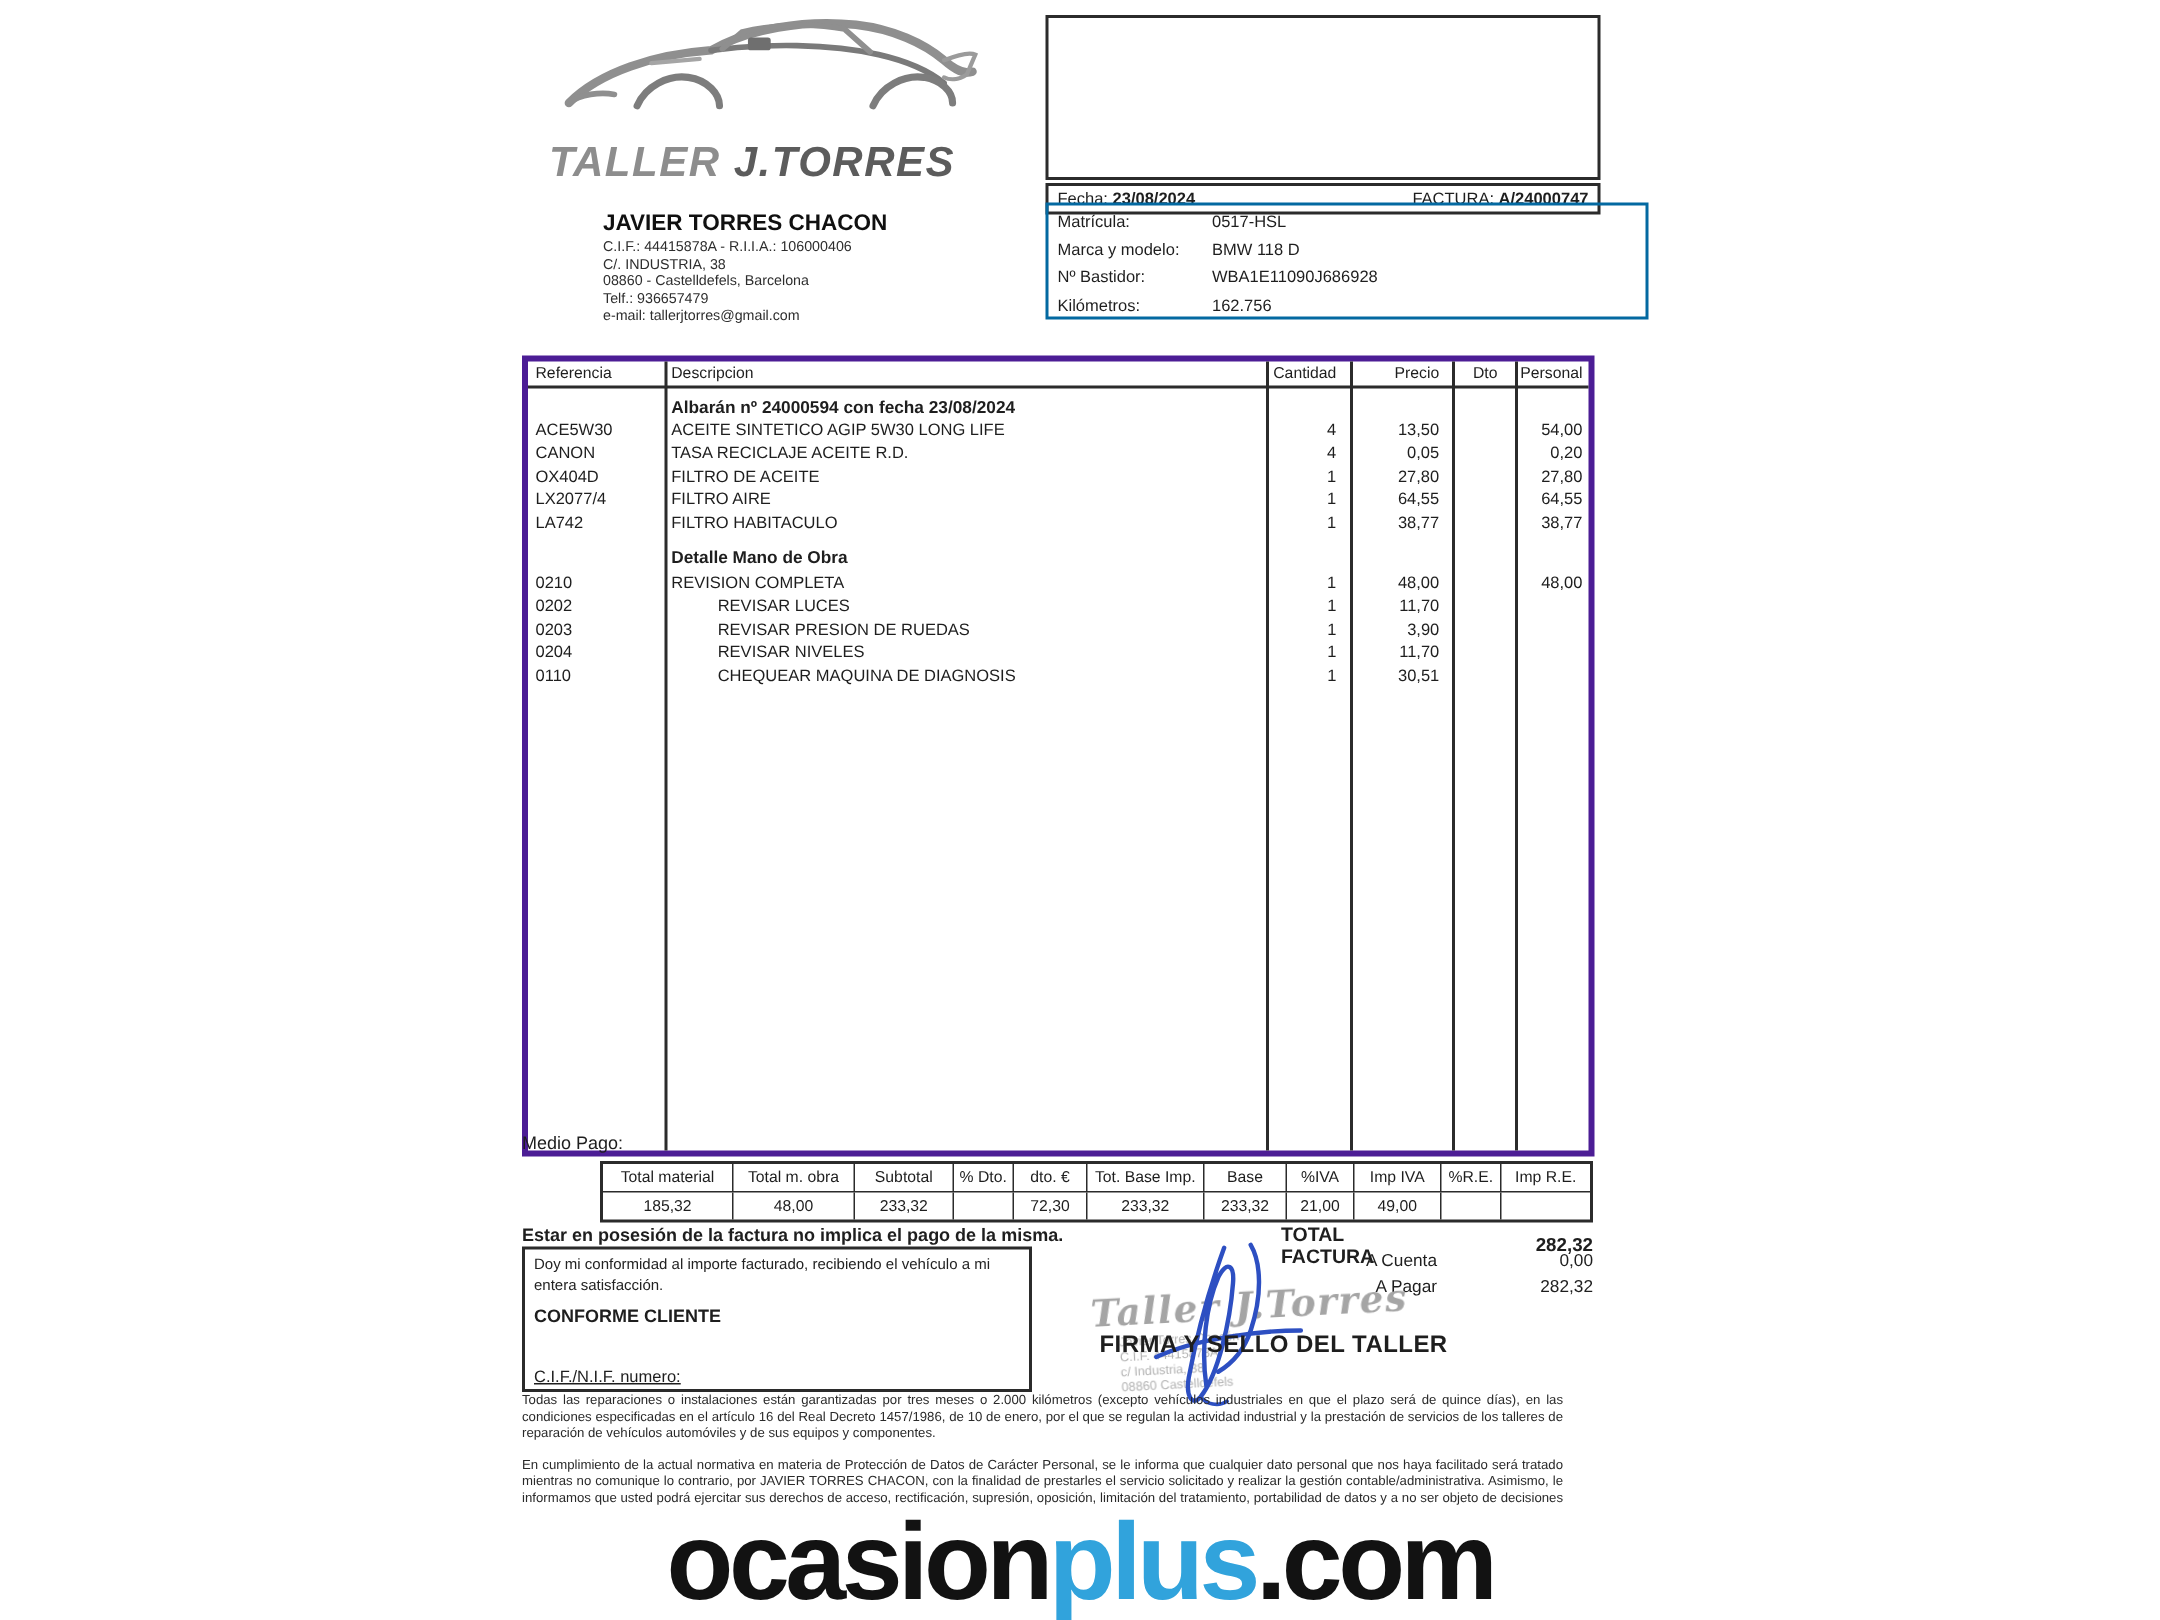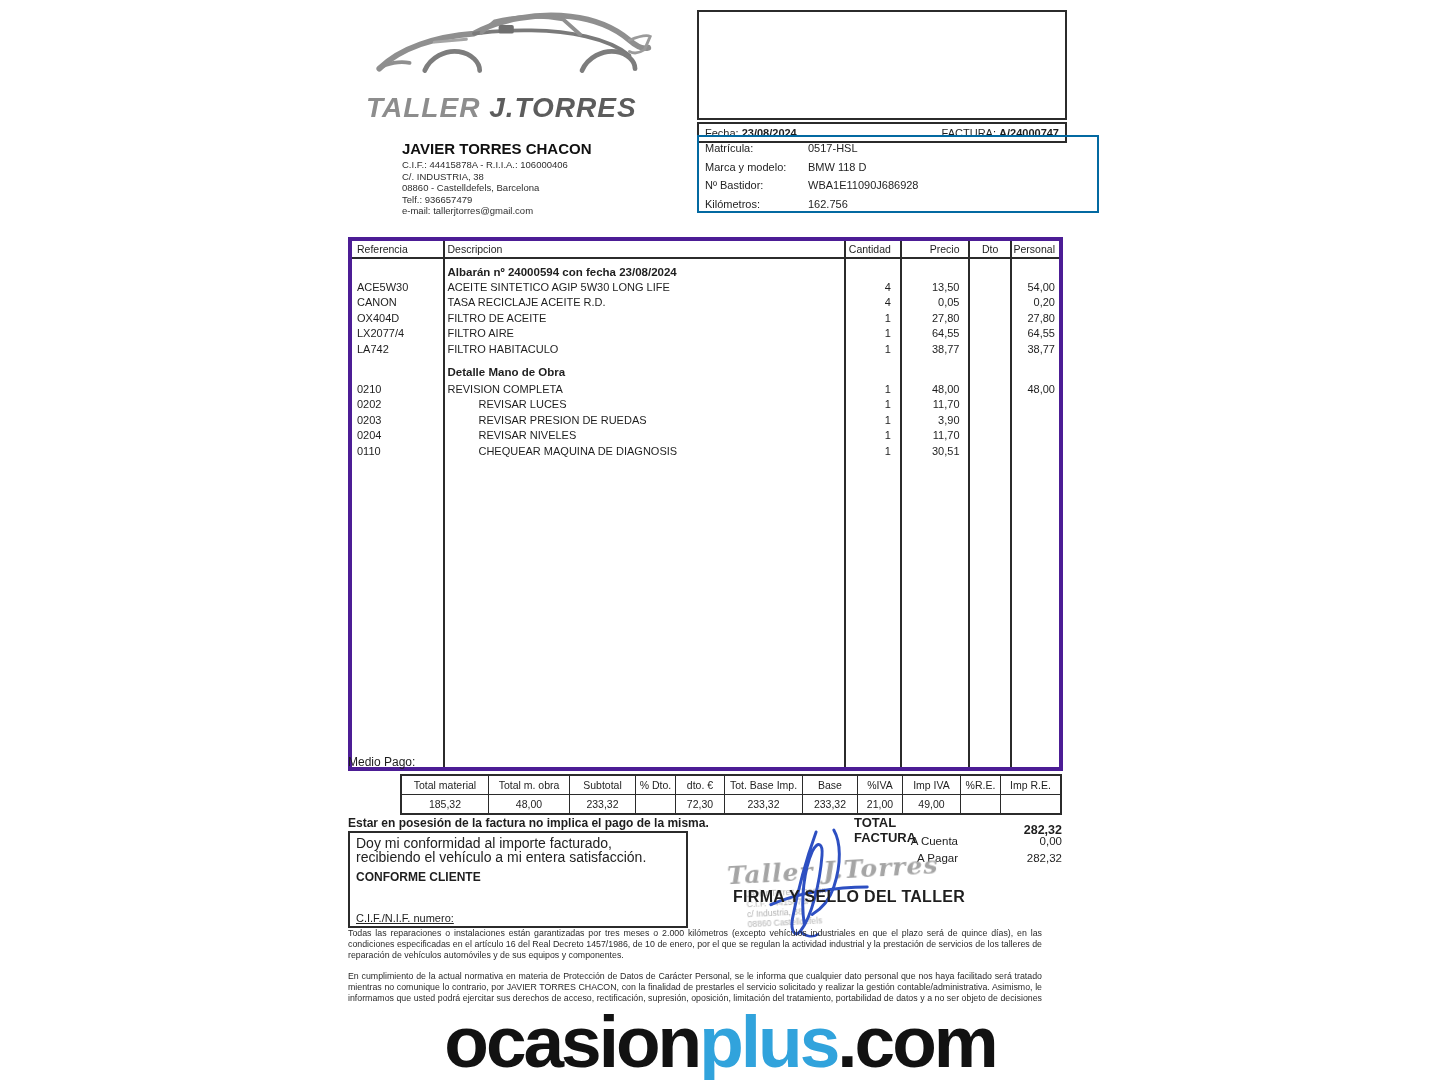--- a/index.html
+++ b/index.html
@@ -56,21 +56,21 @@
   .possession { position:absolute; left:348px; top:816px; font-size:12px; font-weight:bold; }
   .grand { position:absolute; left:818px; top:815px; width:246px; }
   .grand .grow { display:grid; grid-template-columns:140px 106px; height:17px; align-items:center; }
   .grand .glabel { text-align:right; font-size:11.5px; }
   .grand .gvalue { text-align:right; font-size:11.5px; padding-right:2px; }
   .grand .grow.total .glabel { font-weight:bold; font-size:13px; text-align:left; padding-left:36px; }
   .grand .grow.total .gvalue { font-weight:bold; font-size:12.5px; }
 
   
   .conforme { position:absolute; left:348px; top:831px; width:340px; height:97px; border:2px solid #2b2b2b; padding:4px 6px; }
-  .conforme .ctext { font-size:14px; line-height:13.5px; color:#222; }
+  .conforme .ctext { font-size:10px; line-height:13.5px; color:#222; }
   .conforme .ctitle { font-size:12px; font-weight:bold; margin-top:6px; }
   .conforme .ccif { position:absolute; left:6px; bottom:2px; font-size:11px; text-decoration:underline; }
 
   .stamp { position:absolute; left:728px; top:856px; width:200px; transform:rotate(-3deg); color:#a3a3a3; filter:blur(0.4px); opacity:0.9; }
   .stamp .s-big { font-family:"DejaVu Serif", serif; font-weight:bold; font-style:italic; font-size:25px; letter-spacing:1px; color:#9c9c9c; white-space:nowrap; }
   .stamp .s-small { font-size:8.5px; line-height:10px; color:#ababab; padding-left:18px; }
   .sig { position:absolute; left:742px; top:826px; width:160px; height:118px; }
   .firma { position:absolute; left:733px; top:888px; font-size:16px; font-weight:bold; letter-spacing:0.3px; }
 
   

